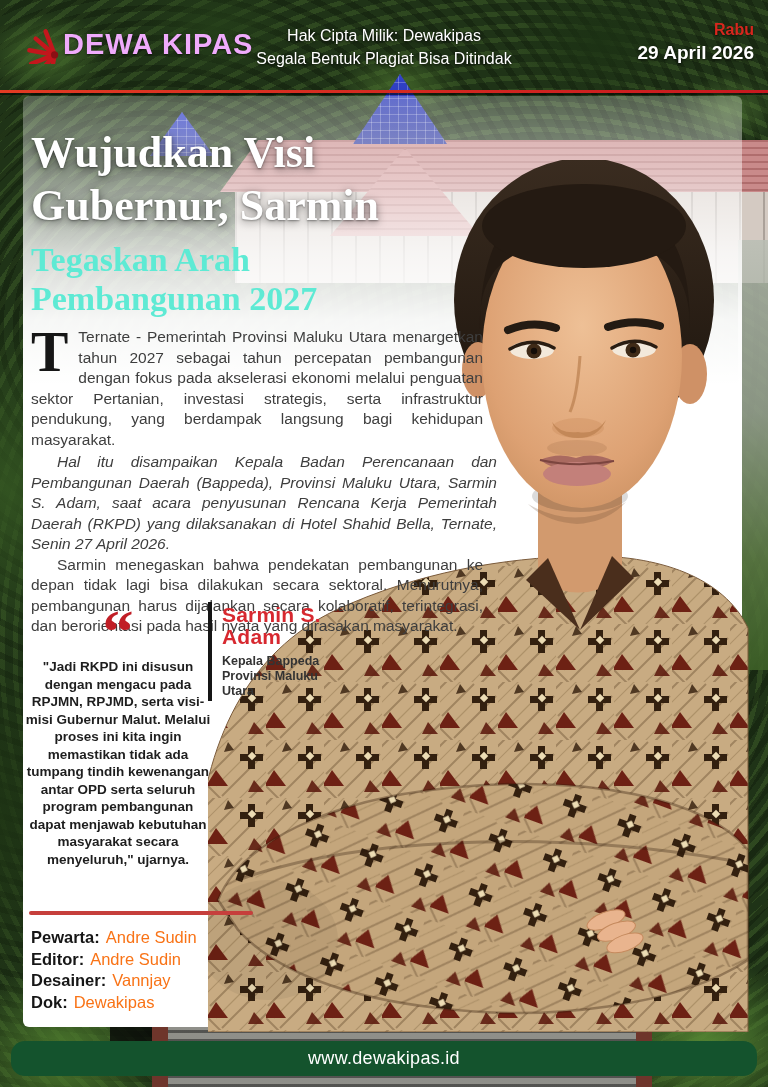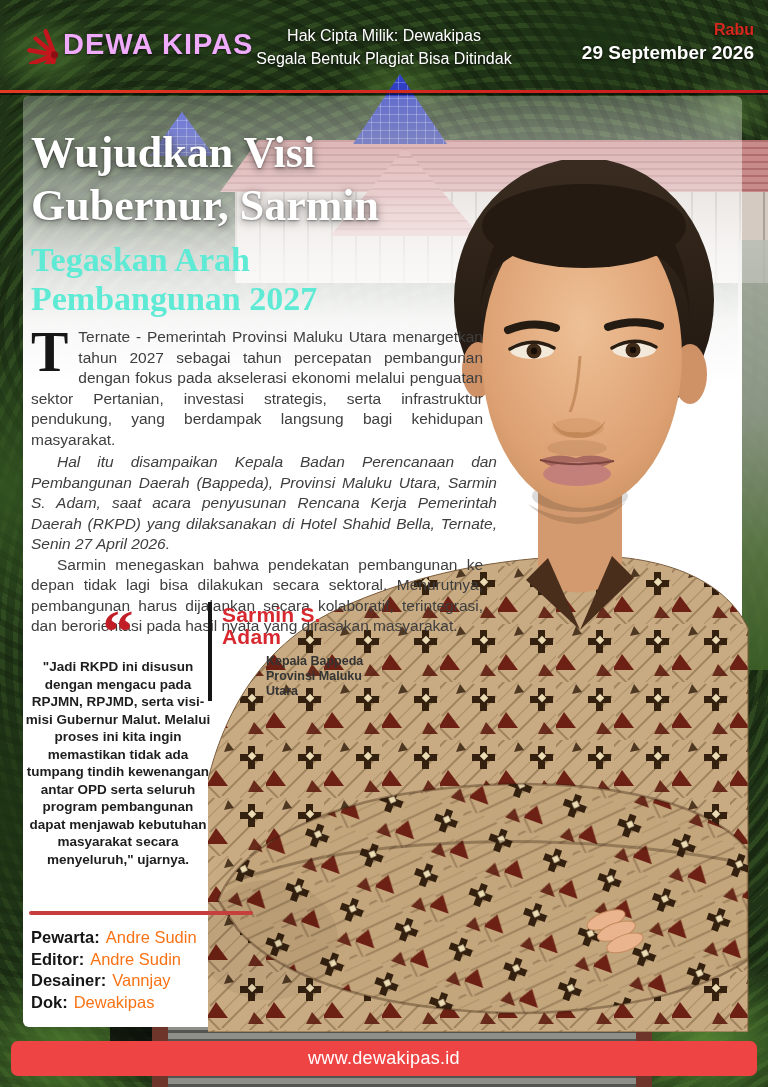--- a/index.html
+++ b/index.html
@@ -79,37 +79,37 @@
   .p2{width:466px;margin-top:2px;text-indent:26px;font-style:italic;}
   .p3{width:452px;text-indent:26px;}
 
   
   .person{position:absolute;left:208px;top:160px;width:560px;height:872px;z-index:3;pointer-events:none;}
 
   
   .namecard{position:absolute;left:208px;top:602px;z-index:4;border-left:4px solid #151515;padding:2px 0 2px 10px;}
   .name-line{font-size:21px;font-weight:800;color:#d7282f;line-height:22px;letter-spacing:.2px;}
   .roles{margin-top:6px;}
-  .role-line{font-size:12.5px;font-weight:700;color:#333;line-height:15px;margin-left:44px;}
+  .role-line{font-size:12.5px;font-weight:700;color:#333;line-height:15px;}
 
   
   .quote{position:absolute;left:24px;top:606px;width:188px;z-index:4;text-align:center;}
   .qmark{font-family:"Liberation Serif",serif;font-size:62px;font-weight:700;color:#c11e26;
     line-height:50px;height:48px;}
   .qtext{font-size:13.5px;font-weight:700;color:#1e1e1e;line-height:17.5px;margin-top:4px;}
 
   
   .divider{position:absolute;left:29px;top:911px;width:224px;height:4px;border-radius:2px;background:#c63f3c;z-index:4;}
   .credits{position:absolute;left:31px;top:927px;z-index:4;font-size:16.5px;line-height:21.5px;}
   .credit-label{font-weight:700;color:#161616;margin-right:6px;}
   .credit-value{font-weight:400;color:#f97316;}
 
   
-  .footerbar{position:absolute;left:11px;top:1041px;width:746px;height:35px;background:#ef4444;
-    z-index:9;display:flex;align-items:center;justify-content:center;border-radius:7px;cursor:pointer;}
+  .footerbar{position:absolute;left:11px;top:1041px;width:746px;height:35px;background:#14532d;
+    z-index:9;display:flex;align-items:center;justify-content:center;border-radius:14px;cursor:pointer;}
   .footer-text{color:#fff;font-size:18px;letter-spacing:.3px;}
 </style>
 </head>
 <body>
 
 <div class="poster">
 
   <div class="bg">
     <div class="bg-foliage"></div>
     <div class="building">
@@ -221,21 +221,21 @@
         <circle cx="34" cy="32" r="4" fill="#8c0f14"></circle>
       </svg>
       <span class="brand-text">DEWA KIPAS</span>
     </div>
     <div class="copyright">
       <div>Hak Cipta Milik: Dewakipas</div>
       <div>Segala Bentuk Plagiat Bisa Ditindak</div>
     </div>
     <div class="dateblock">
       <div class="day">Rabu</div>
-      <div class="date">29 September 2026</div>
+      <div class="date">29 April 2026</div>
     </div>
   </div>
   <div class="redline"></div>
 
   <div class="headline">
     <div class="hl-white">Wujudkan Visi</div>
     <div class="hl-white">Gubernur, Sarmin</div>
     <div class="hl-black-group">
       <div class="hl-black">Tegaskan Arah</div>
       <div class="hl-black">Pembangunan 2027</div>

